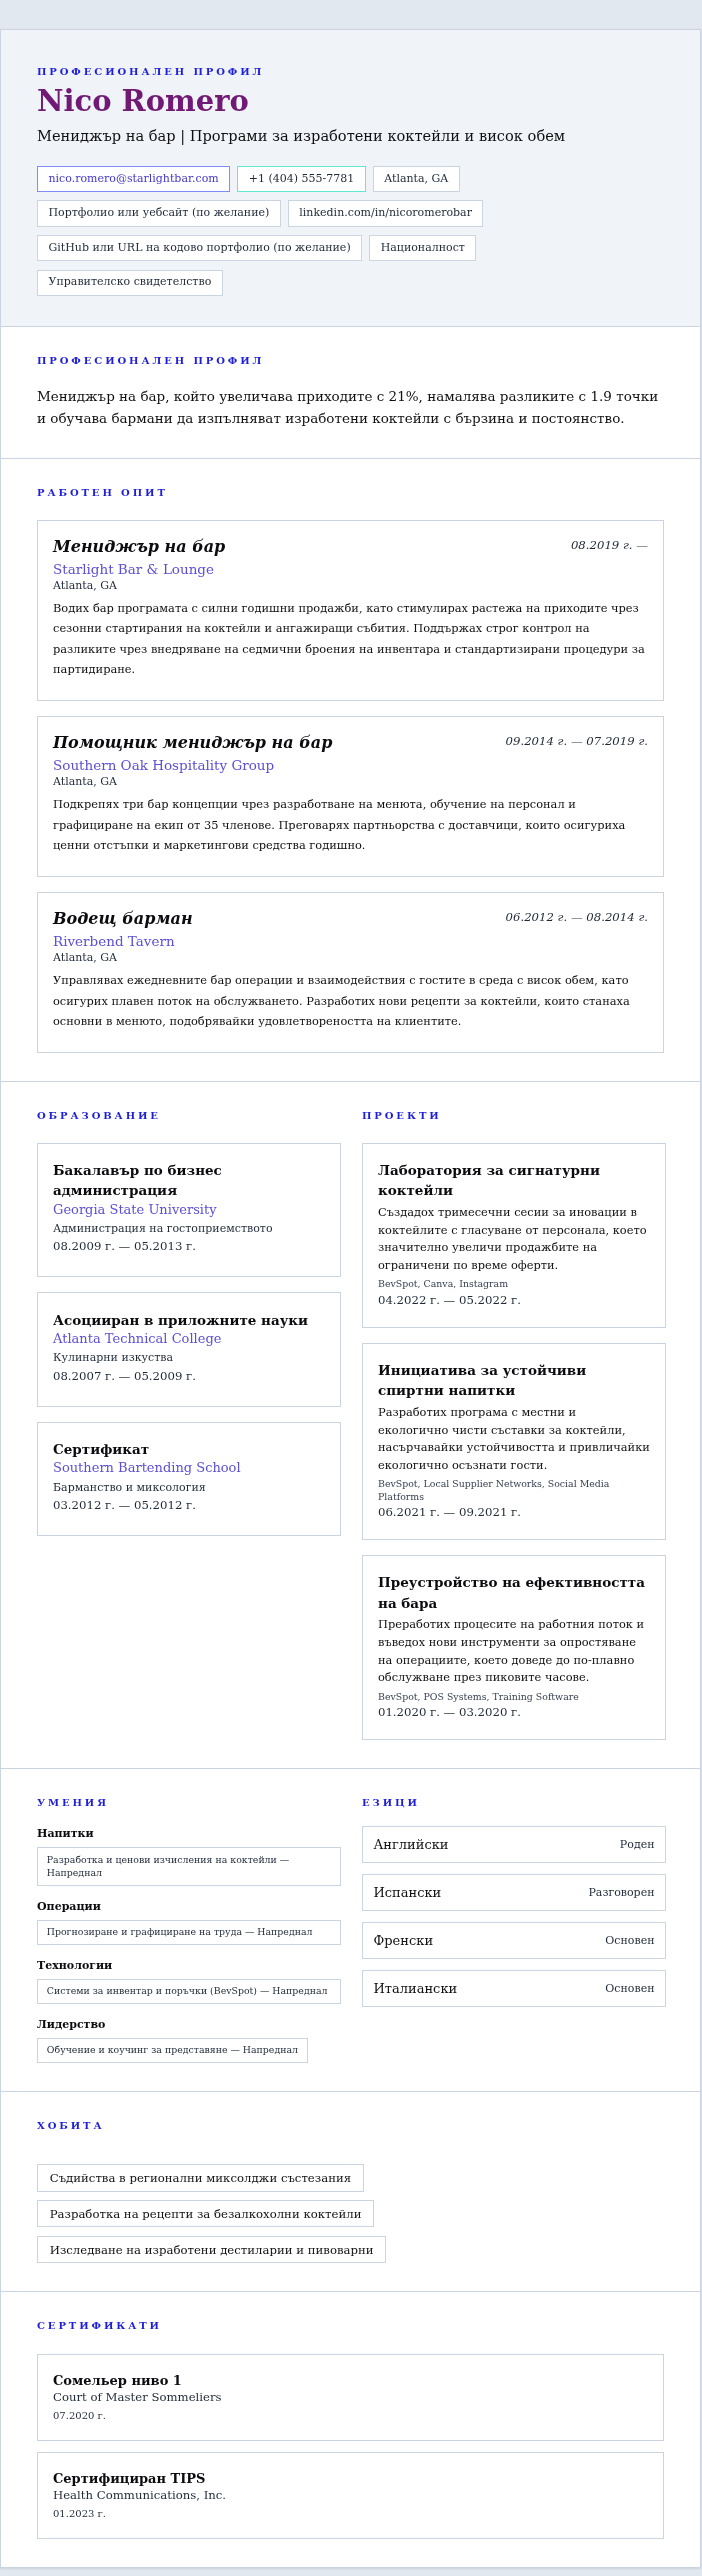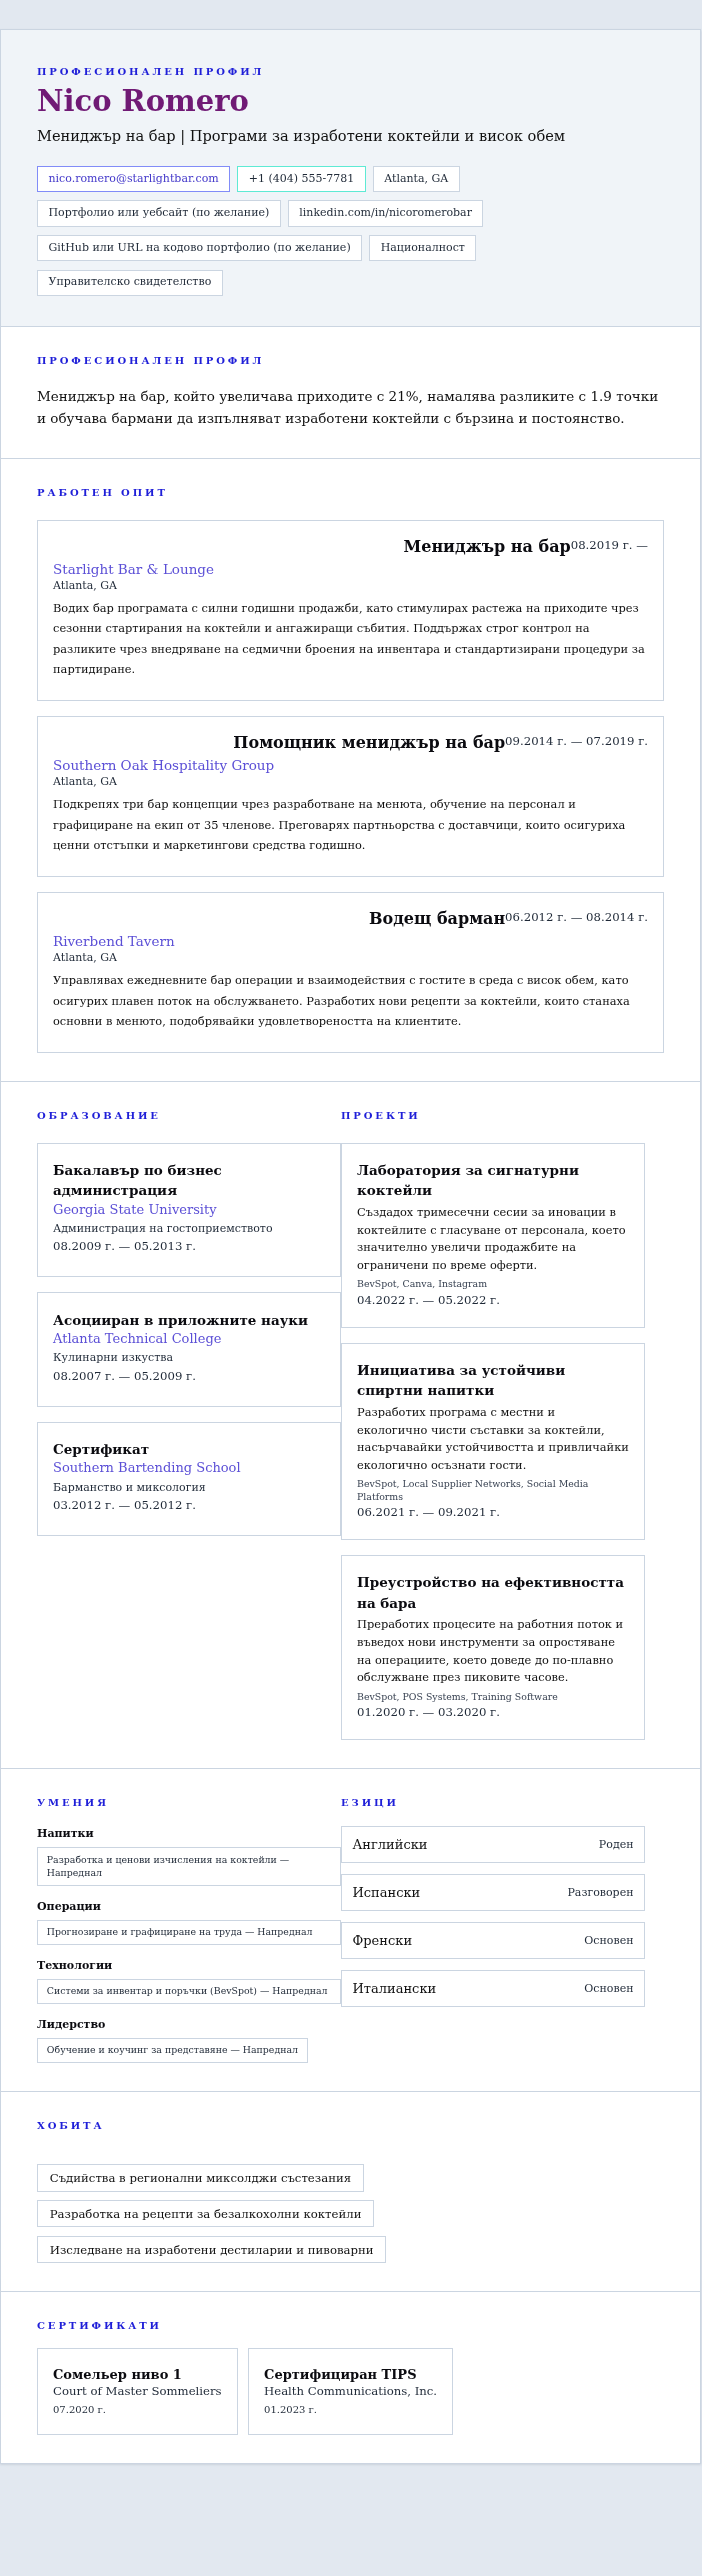--- a/index.html
+++ b/index.html
@@ -38,27 +38,27 @@
     background: #fff; border: 0.6px solid #cbd5e1; padding: 5.9px 10.5px;
     font-size: 11px; color: #1f2937; line-height: 1.15;
   }
   .chip.email { border-color: #818cf8; color: #4338ca; }
   .chip.phone { border-color: #5eead4; }
   .summary-text { font-size: 13.5px; line-height: 1.65; margin-top: 19px; color: #111; max-width: 632px; }
   .card {
     border: 0.6px solid #cbd5e1; background: #fff; padding: 16.4px 15px 20px 15px;
   }
   .exp-list { margin-top: 22px; display: flex; flex-direction: column; gap: 15px; }
-  .exp-top { display: flex; justify-content: flex-end; align-items: flex-start; }
+  .exp-top { display: flex; justify-content: space-between; align-items: flex-start; font-style: italic; }
   .exp-title { font-size: 16px; font-weight: bold; color: #0b0b10; }
   .exp-date { font-size: 11.7px; color: #1f2937; padding-top: 1.2px; }
   .exp-org { font-size: 13.5px; color: #5b4fd6; margin-top: 4.7px; }
   .exp-loc { font-size: 11px; color: #1f2937; margin-top: 2.3px; }
   .exp-desc { font-size: 11.4px; line-height: 1.8; color: #111; margin-top: 5.9px; }
-  .two-col { display: grid; grid-template-columns: 304px 304px; }
+  .two-col { display: grid; grid-template-columns: 304px 304px; column-gap: 21px; }
   .col-list { margin-top: 22px; display: flex; flex-direction: column; gap: 15px; }
   .edu-title { font-size: 13.5px; font-weight: bold; line-height: 1.5; color: #0b0b10; }
   .edu-org { font-size: 13px; color: #5b4fd6; line-height: 1.4; }
   .edu-field { font-size: 11px; color: #1f2937; margin-top: 2.3px; line-height: 1.5; }
   .edu-date { font-size: 11.7px; color: #1f2937; line-height: 1.6; }
   .proj-desc { font-size: 11.4px; line-height: 1.55; color: #111; margin-top: 3.5px; }
   .proj-tools { font-size: 9.4px; color: #374151; margin-top: 3.5px; line-height: 1.3; }
   .proj-date { font-size: 11.7px; color: #1f2937; margin-top: 2.3px; }
   .skill-group { margin-top: 14px; }
   .skill-group:first-of-type { margin-top: 19px; }
@@ -70,21 +70,21 @@
   .skill-box.inline { display: inline-block; }
   .lang-list { margin-top: 17.6px; display: flex; flex-direction: column; gap: 11px; }
   .lang-row {
     border: 0.6px solid #cbd5e1; padding: 0 10.5px; height: 37px;
     display: flex; justify-content: space-between; align-items: center;
   }
   .lang-name { font-size: 13px; color: #111; }
   .lang-level { font-size: 11px; color: #1f2937; }
   .hobby-list { margin-top: 33px; display: flex; flex-direction: column; gap: 8.2px; align-items: flex-start; }
   .hobby { border: 0.6px solid #cbd5e1; padding: 5.9px 11.7px; font-size: 11.7px; color: #111; }
-  .cert-list { margin-top: 17px; display: flex; flex-direction: row; gap: 10.5px; }
+  .cert-list { margin-top: 23px; display: flex; flex-direction: column; gap: 10.5px; }
   .cert-card { border: 0.6px solid #cbd5e1; padding: 17.6px 15px 17.6px 15px; height: 87px; }
   .cert-title { font-size: 13px; font-weight: bold; color: #0b0b10; }
   .cert-issuer { font-size: 11.7px; color: #1f2937; margin-top: 2.3px; }
   .cert-date { font-size: 10px; color: #1f2937; margin-top: 5.9px; }
 </style>
 </head>
 <body>
 
 <div class="page">
 

